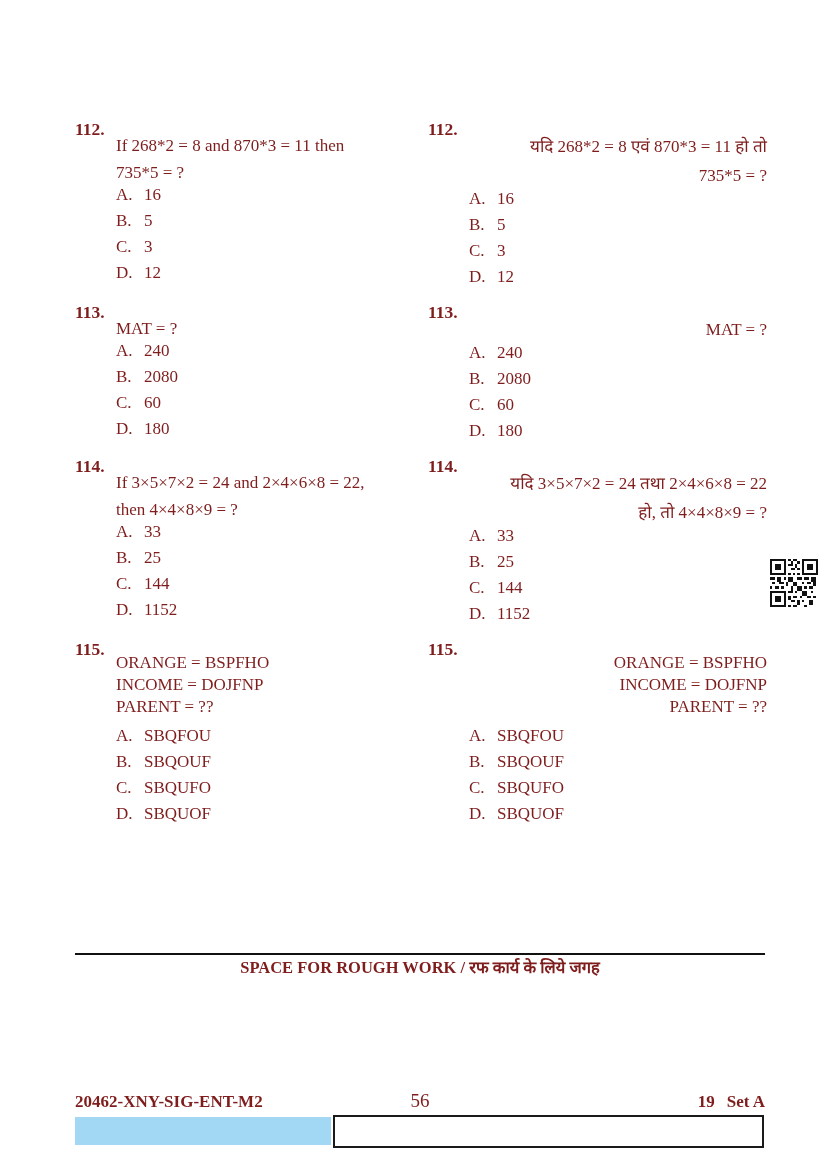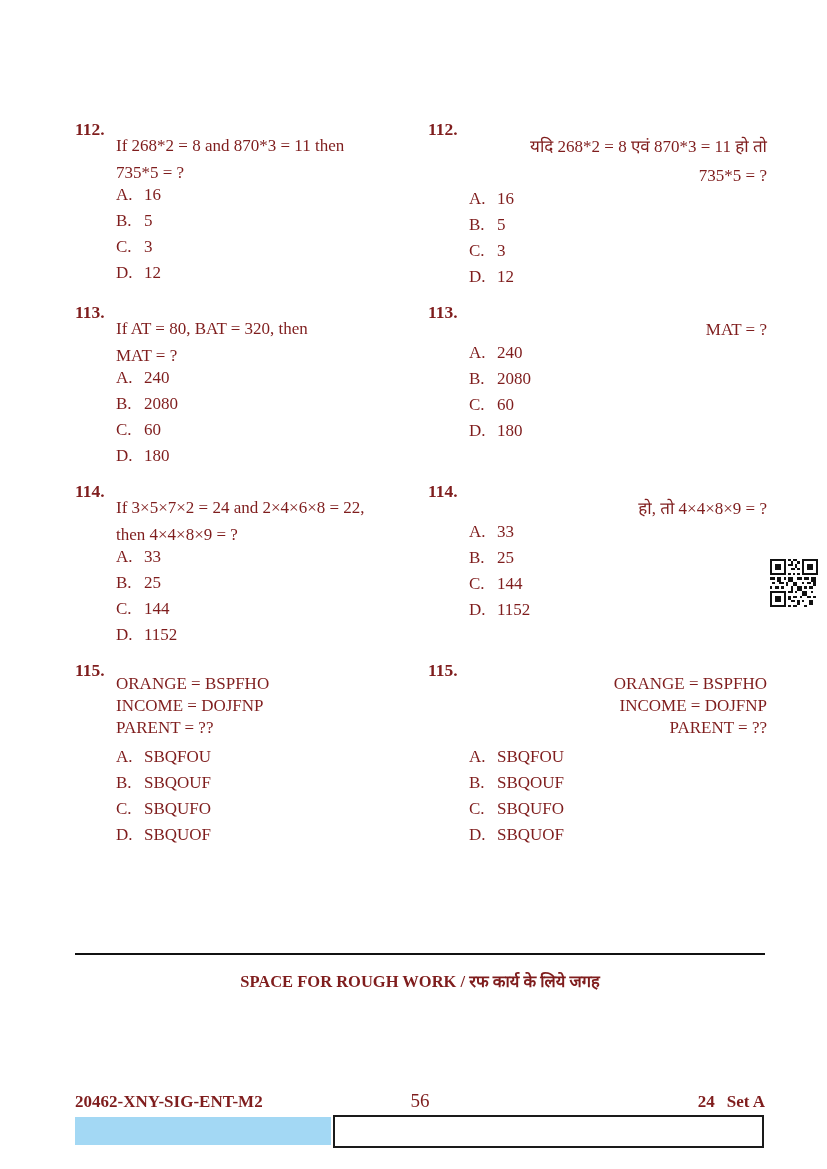--- a/index.html
+++ b/index.html
@@ -15,21 +15,21 @@
   .qbody { flex:1;margin-top:16px; }
   .qline { font-size:17px; line-height:27px; white-space:nowrap; }
   .hi .qline { line-height:29px;text-align:right; }
   .tight .qline { line-height:22px; }
   .opts { margin-top:-4px; padding-top:0; }
   .tight .opts { margin-top:5px; }
   .opt { display:flex; font-size:17px; line-height:26px; }
   .ol { width:28px; flex:none; }
   .rough {
     position:absolute; left:75px; top:953px; width:690px;
-    border-top:2px solid #111; text-align:center; padding-top:14px;
+    border-top:2px solid #111; text-align:center; padding-top:0;
     font-weight:700; font-size:16.5px;
   }
   .footer {
     position:absolute; left:75px; top:1066px; width:690px;
     display:grid; grid-template-columns:1fr auto 1fr; align-items:baseline;
     font-size:17px;
   }
   .f-left { font-weight:700; text-align:left;margin-top:26px; }
   .f-center { text-align:center; font-size:19px; }
   .f-right { font-weight:700; text-align:right; }
@@ -103,21 +103,20 @@
           </div>
         </div>
       </div>
     </div>
 
     <div class="qrow">
       <div class="q en">
         <div class="qnum">113.</div>
         <div class="qbody">
           <div class="qtext">
-            <div class="qline">If AT = 80, BAT = 320, then</div>
             <div class="qline">MAT = ?</div>
           </div>
           <div class="opts">
             <div class="opt">
                 <span class="ol">A.</span>
                 <span class="ov">240</span>
               </div>
             <div class="opt">
                 <span class="ol">B.</span>
                 <span class="ov">2080</span>
@@ -186,20 +185,21 @@
                 <span class="ol">D.</span>
                 <span class="ov">1152</span>
               </div>
           </div>
         </div>
       </div>
       <div class="q hi">
         <div class="qnum">114.</div>
         <div class="qbody">
           <div class="qtext">
+            <div class="qline">यदि 3×5×7×2 = 24 तथा 2×4×6×8 = 22</div>
             <div class="qline">हो, तो 4×4×8×9 = ?</div>
           </div>
           <div class="opts">
             <div class="opt">
                 <span class="ol">A.</span>
                 <span class="ov">33</span>
               </div>
             <div class="opt">
                 <span class="ol">B.</span>
                 <span class="ov">25</span>
@@ -341,19 +341,19 @@
       <rect x="15" y="20" width="1" height="1" fill="#111"></rect>
   </svg>
 
   <div class="rough">
     <span>SPACE FOR ROUGH WORK / रफ कार्य के लिये जगह</span>
   </div>
 
   <div class="footer">
     <span class="f-left">20462-XNY-SIG-ENT-M2</span>
     <span class="f-center">56</span>
-    <span class="f-right"><span>24</span><span class="setgap"></span><span>Set A</span></span>
+    <span class="f-right"><span>19</span><span class="setgap"></span><span>Set A</span></span>
   </div>
 
   <div class="bar-blue" style="background: rgb(163, 216, 244);"></div>
   <div class="bar-white"></div>
 
 </div>
 
 </body></html>

